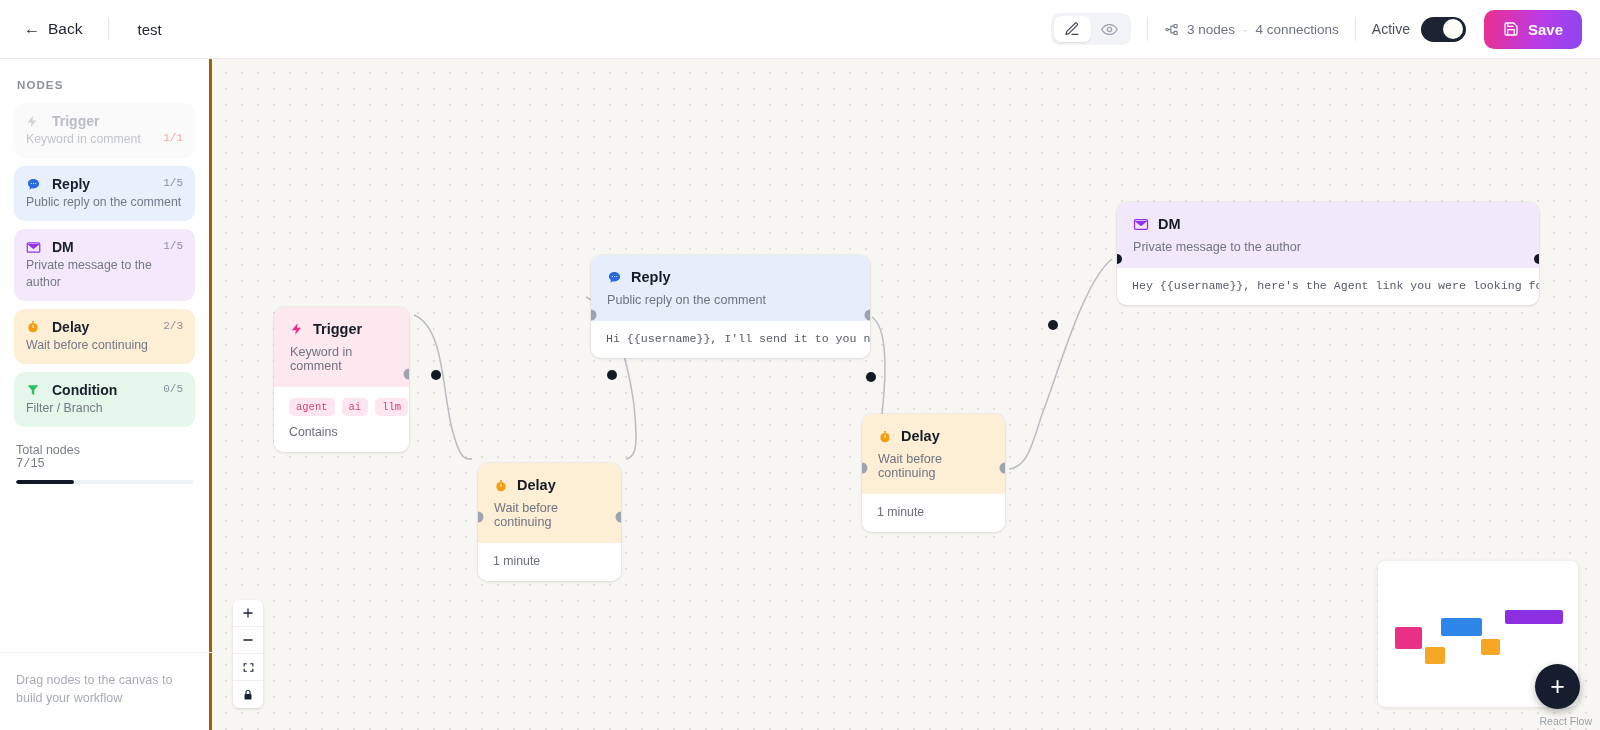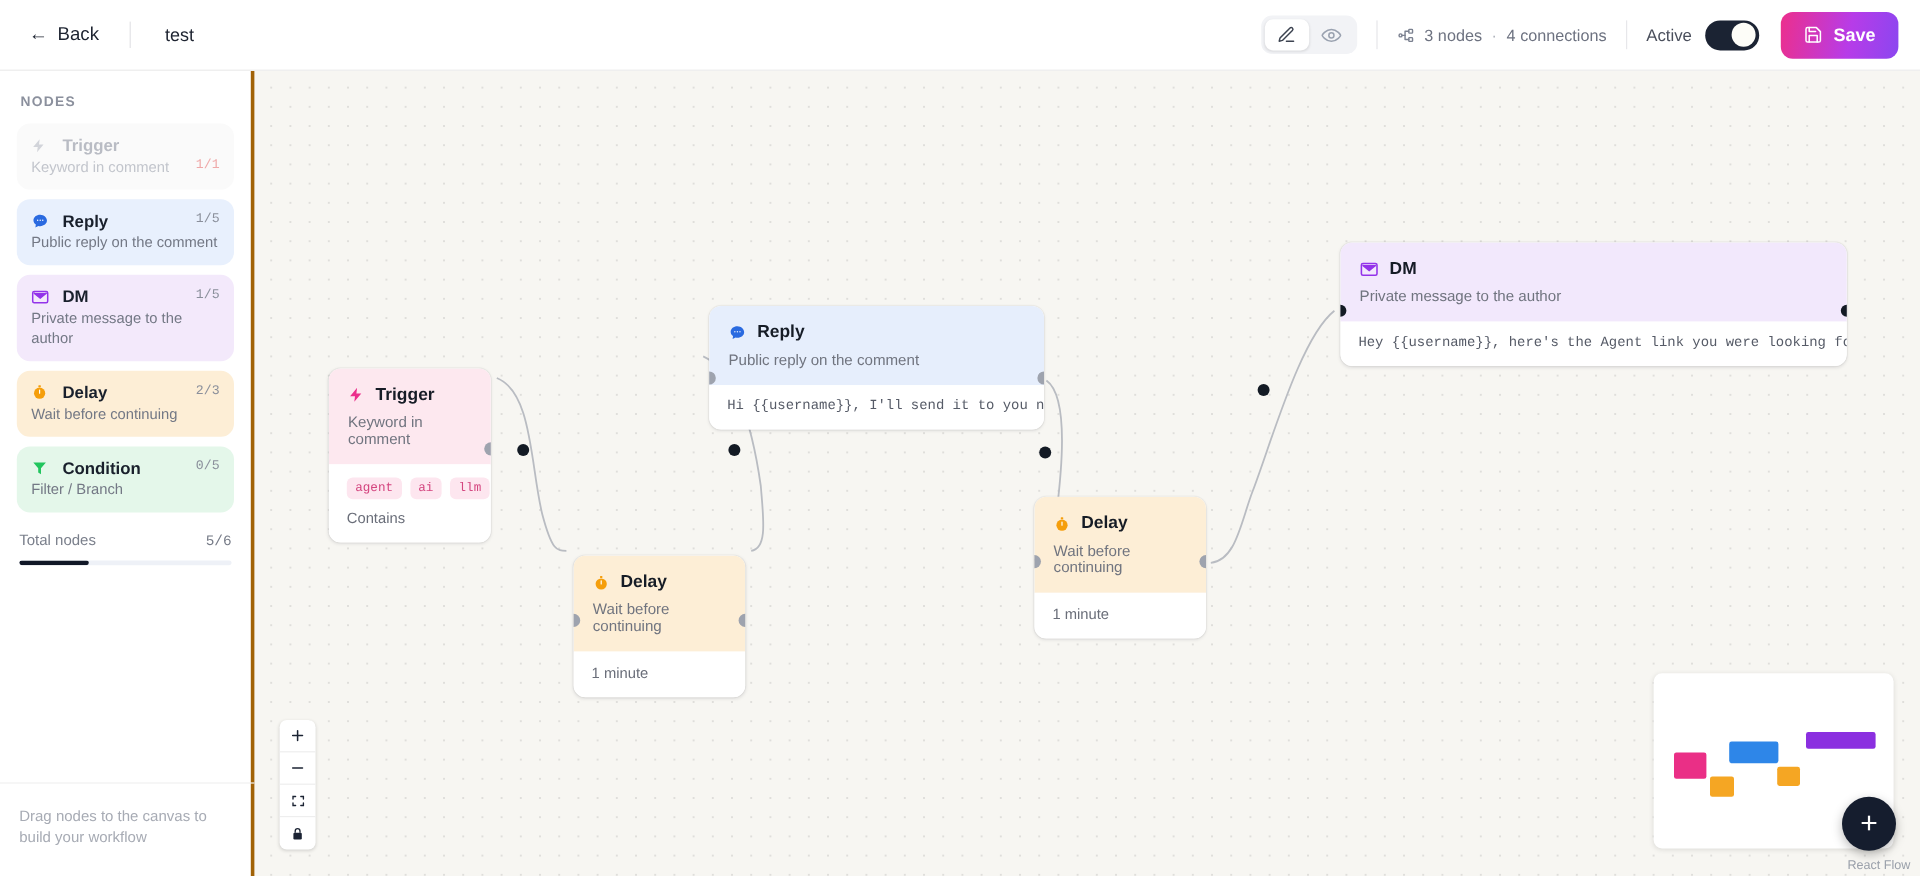--- a/index.html
+++ b/index.html
@@ -101,21 +101,21 @@
   .card-trigger { background: #fafafa; }
   .card-trigger .nc-name { color: #b9bcc4; }
   .card-trigger .nc-desc { color: #c2c5cc; }
   .card-trigger .nc-count { color: #efa9a9; margin-top: 18px; }
   .card-reply { background: #e8f0fd; }
   .card-dm { background: #f3e9fb; }
   .card-delay { background: #fdeed6; }
   .card-condition { background: #e4f7ea; }
 
   .total-wrap { padding: 16px 16px 0 16px; }
-  .total-row { display: flex; justify-content: space-between; align-items: baseline; }
+  .total-row { display: flex; justify-content: space-between; align-items: baseline; flex-direction: column; }
   .total-label { font-size: 12.5px; color: #7a7f8b; }
   .total-count { font-size: 12px; font-family: "Liberation Mono", monospace; color: #767b87; }
   .total-bar { margin-top: 9px; height: 4px; border-radius: 3px; background: #eef1f7; overflow: hidden; }
   .total-fill { height: 100%; background: #111827; border-radius: 3px; width: 33.3%; }
 
   .sidebar-foot {
     position: absolute; left: 0; bottom: 0; width: 212px;
     border-top: 1px solid #f0f0f0;
     padding: 18px 16px 22px 16px;
     font-size: 12.5px; color: #a7abb4; line-height: 1.5;
@@ -341,21 +341,21 @@
           <span class="nc-name">Condition</span>
         </div>
         <div class="nc-count">0/5</div>
         <div class="nc-desc">Filter / Branch</div>
       </div>
     </div>
 
     <div class="total-wrap">
       <div class="total-row">
         <span class="total-label">Total nodes</span>
-        <span class="total-count">5/6</span>
+        <span class="total-count">7/15</span>
       </div>
       <div class="total-bar">
         <div class="total-fill" id="total-fill" style="width: 33%;"></div>
       </div>
     </div>
 
     <div class="sidebar-foot">Drag nodes to the canvas to build your workflow</div>
   </div>
 
   <div class="canvas">

